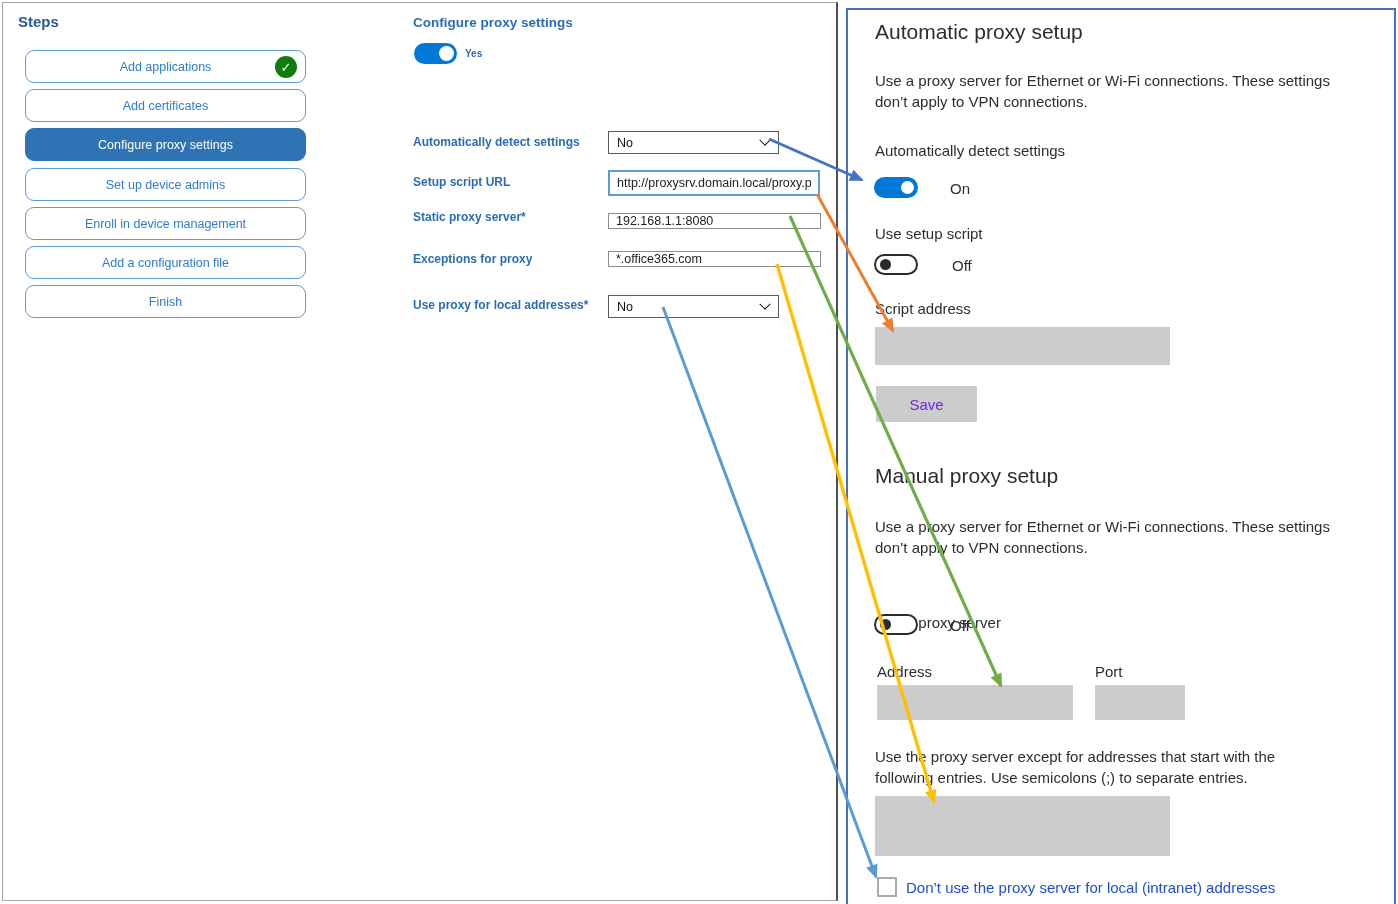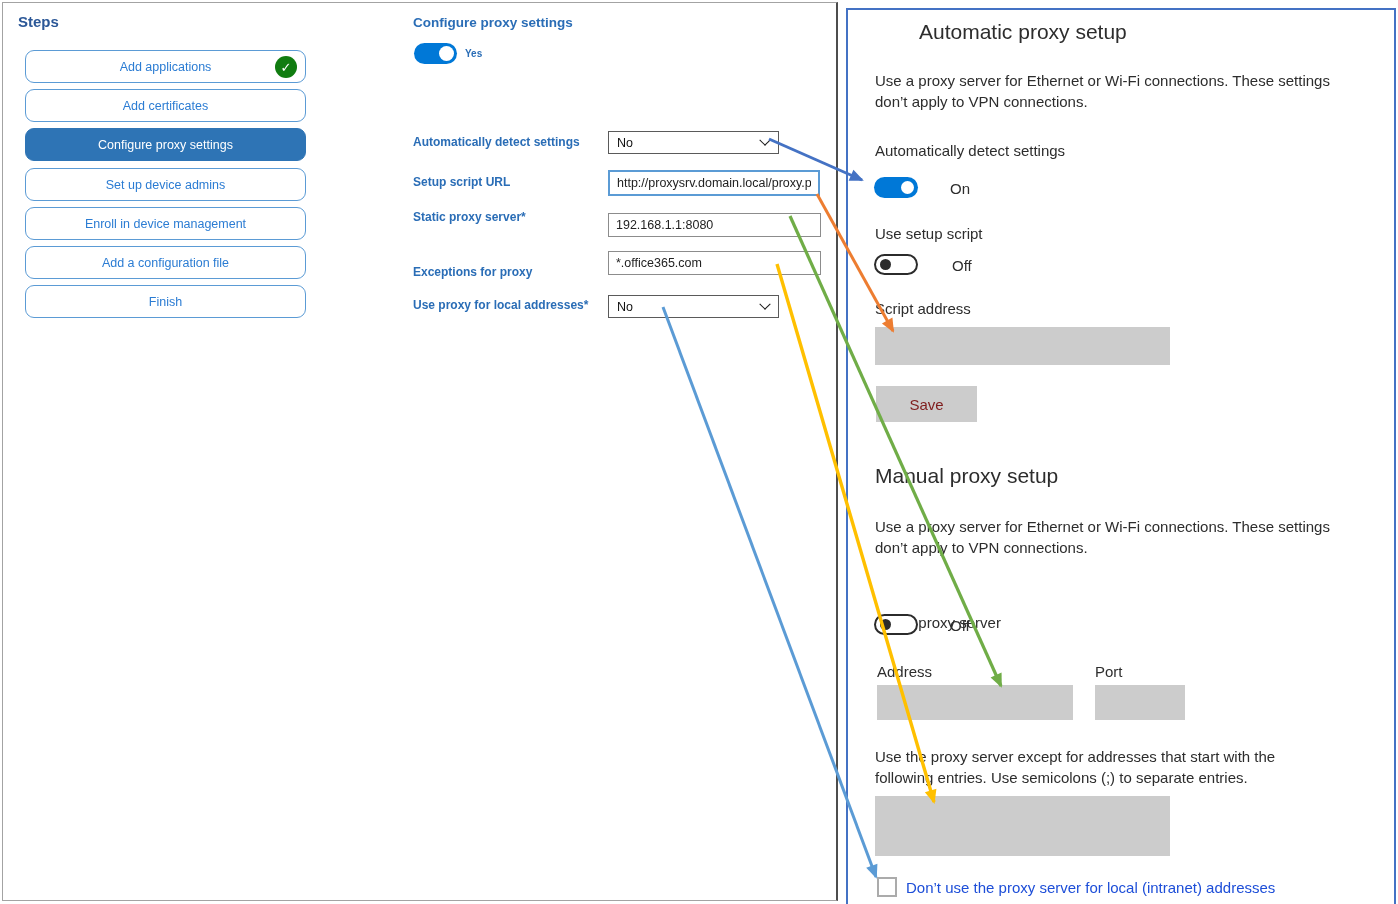--- a/index.html
+++ b/index.html
@@ -65,21 +65,21 @@
     display: flex; align-items: center; justify-content: space-between;
     padding: 0 9px 0 8px;
     font-size: 12.5px; color: #111; cursor: pointer;
   }
   .chevron {
     width: 8px; height: 8px;
     border-right: 1.6px solid #1a1a1a; border-bottom: 1.6px solid #1a1a1a;
     transform: rotate(45deg) translate(-2px,-2px);
   }
   .wcd-input {
-    left: 605px; width: 213px; height: 24px;
+    left: 605px; width: 213px; height: 16px;
     border: 1px solid #8c8c8c; background: #fff;
     font-size: 12.5px; color: #222; padding: 0 7px;
     font-family: "Liberation Sans", "DejaVu Sans", sans-serif;
     outline: none;
   }
   .wcd-input.focused { width: 212px; height: 26px; border: 2px solid #5b9bd5; }
 
   
   .settings-panel {
     left: 846px; top: 8px; width: 550px; height: 896px;
@@ -96,21 +96,21 @@
     width: 13px; height: 13px; border-radius: 50%; background: #fff;
   }
   .toggle-lg.off { background: #fff; border: 2px solid #2b2b2b; }
   .toggle-lg.off .knob {
     position: absolute; left: 4px; top: 3px;
     width: 11px; height: 11px; border-radius: 50%; background: #2b2b2b;
   }
   .toggle-state { font-size: 15px; color: #2d2d2d; }
   .gray-box { background: #cccccc; }
   .save-btn {
-    background: #cccccc; color: #7f1d1d;
+    background: #cccccc; color: #6d28d9;
     font-size: 15px; border: none; cursor: pointer;
     display: flex; align-items: center; justify-content: center;
   }
   .settings-checkbox {
     width: 20px; height: 20px; background: #fff;
     border: 2px solid #ababab; cursor: pointer;
   }
   .checkbox-label { font-size: 15px; color: #1d4ed8; width: 480px; }
 
   
@@ -158,33 +158,33 @@
     <span>No</span>
     <span class="chevron"></span>
   </div>
 
   <div class="abs field-label" style="top:172px;">Setup script URL</div>
   <input class="abs wcd-input focused" style="top: 167px;" type="text" value="http://proxysrv.domain.local/proxy.pa">
 
   <div class="abs field-label" style="top:207px;">Static proxy server*</div>
   <input class="abs wcd-input" style="top: 210px;" type="text" value="192.168.1.1:8080">
 
-  <div class="abs field-label" style="top:262px;">Exceptions for proxy</div>
+  <div class="abs field-label" style="top:249px;">Exceptions for proxy</div>
   <input class="abs wcd-input" style="top: 248px;" type="text" value="*.office365.com">
 
   <div class="abs field-label" style="top:295px;">Use proxy for local addresses*</div>
   <div class="abs wcd-select" style="top:292px;">
     <span>No</span>
     <span class="chevron"></span>
   </div>
 </div>
 
 <div class="abs settings-panel"></div>
 
-<div class="abs set-h" style="left:875px; top:20px;margin-left:44px;">Automatic proxy setup</div>
+<div class="abs set-h" style="left:875px; top:20px;">Automatic proxy setup</div>
 <div class="abs set-p" style="left:875px; top:70px; width:512px;">Use a proxy server for Ethernet or Wi-Fi connections. These settings
 don’t apply to VPN connections.</div>
 
 <div class="abs set-label" style="left:875px; top:142px;">Automatically detect settings</div>
 <div class="abs toggle-lg on" style="left:874px; top:177px;">
   <span class="knob"></span>
 </div>
 <div class="abs toggle-state" style="left:950px; top:180px;">On</div>
 
 <div class="abs set-label" style="left:875px; top:225px;">Use setup script</div>

